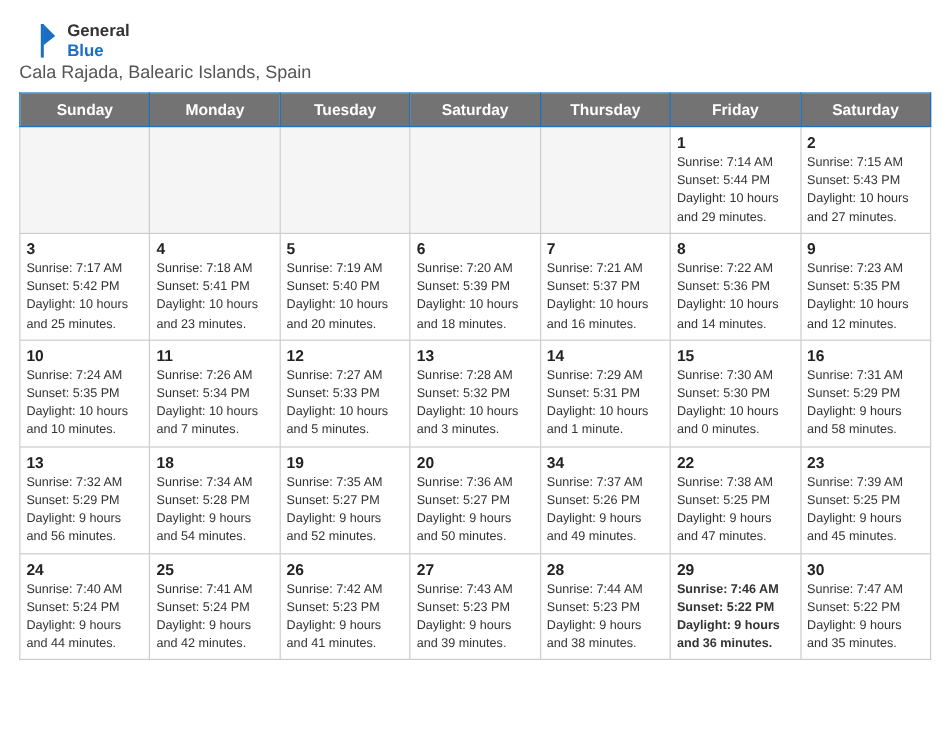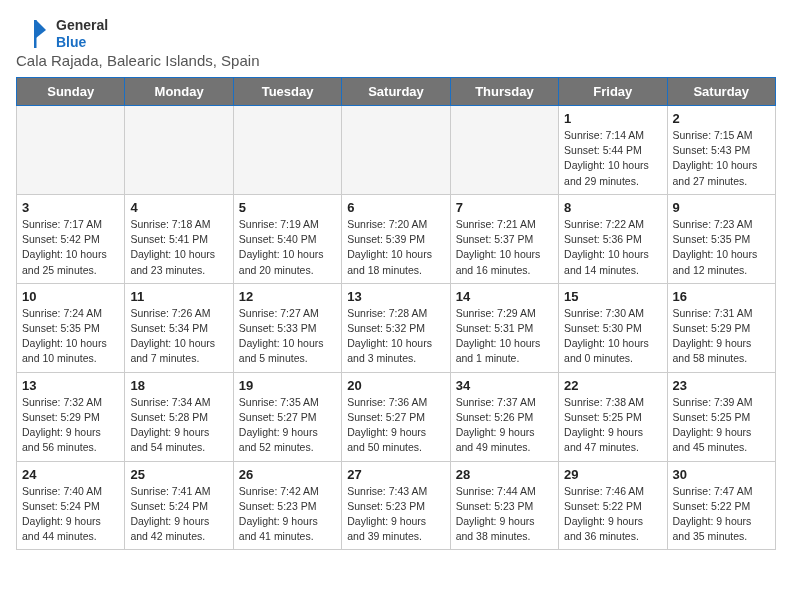--- a/index.html
+++ b/index.html
@@ -310,21 +310,21 @@
         </td>
         <td>
           <div class="day-number">28</div>
           <div class="day-info" style="white-space: pre-line;">Sunrise: 7:44 AM
 Sunset: 5:23 PM
 Daylight: 9 hours
 and 38 minutes.</div>
         </td>
         <td>
           <div class="day-number">29</div>
-          <div class="day-info" style="white-space: pre-line;">Sunrise: 7:46 AM
+          <div class="day-info" style="white-space: pre-line; font-weight: bold;">Sunrise: 7:46 AM
 Sunset: 5:22 PM
 Daylight: 9 hours
 and 36 minutes.</div>
         </td>
         <td>
           <div class="day-number">30</div>
           <div class="day-info" style="white-space: pre-line;">Sunrise: 7:47 AM
 Sunset: 5:22 PM
 Daylight: 9 hours
 and 35 minutes.</div>

